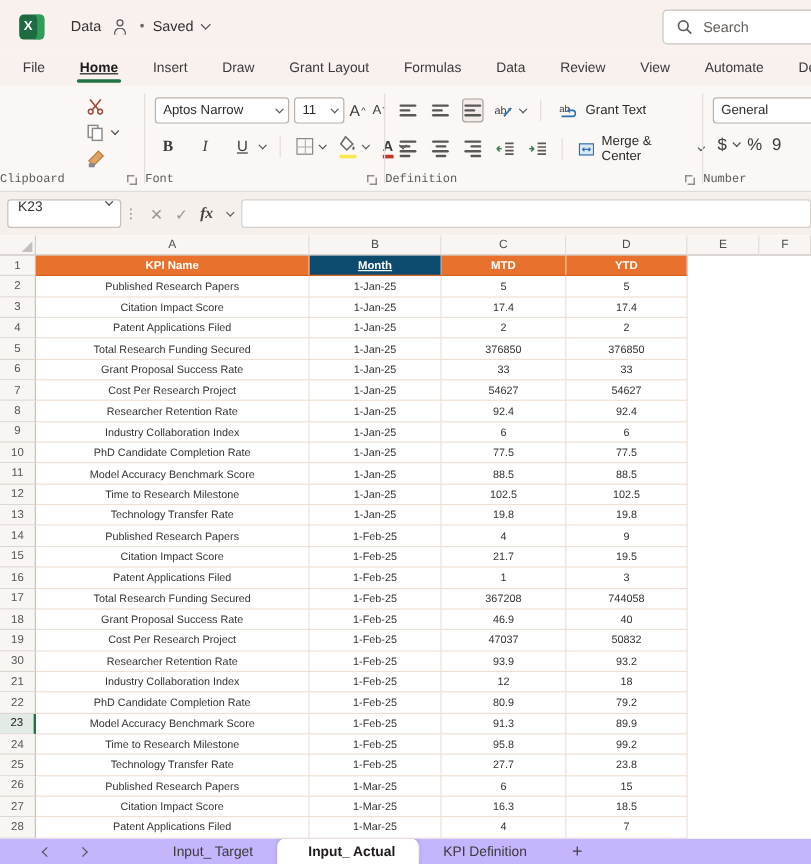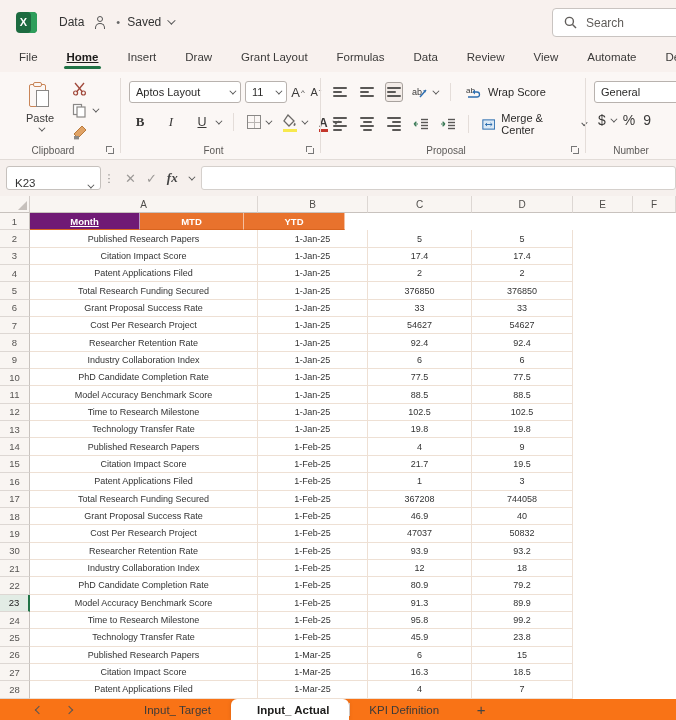--- a/index.html
+++ b/index.html
@@ -36,22 +36,22 @@
   .rtab { font-size:11.5px; color:#3b3a39; cursor:pointer; position:relative;
     padding:4px 1px 7px; flex:none; }
   .rtab.active { font-weight:bold; color:#1d1c1b;text-decoration:underline; }
   .rtab.active::after { content:""; position:absolute; left:-2px; right:-2px; bottom:1px;
     height:3px; background:#217346; border-radius:2px; }
 
   
   .ribbon { position:relative; height:88px; background:#fbf7f5;
     border-bottom:1px solid #e2dcd8; overflow:hidden; }
   .rgroup { position:absolute; top:0; bottom:0; }
-  .rgroup .glabel { position:absolute; bottom:3px; left:0; right:14px; text-align:center;
-    font-size:10px; color:#5c5a58; }
+  .rgroup .glabel { position:absolute; bottom:3px; left:0; right:14px; 
+    font-size:10px; color:#5c5a58;font-family:Liberation Mono, monospace; }
   .launcher { position:absolute; bottom:4px; right:5px; width:9px; height:9px; }
   .launcher::before { content:""; position:absolute; left:0; top:0; width:5px; height:5px;
     border-left:1.2px solid #777; border-top:1.2px solid #777; }
   .launcher::after { content:""; position:absolute; right:1px; bottom:1px; width:5px; height:5px;
     border-right:1.2px solid #777; border-bottom:1.2px solid #777; }
   .gsep { position:absolute; top:6px; bottom:6px; width:1px; background:#e4ddd9; }
 
   .paste { position:absolute; left:18px; top:8px; width:44px; height:62px;
     display:flex; flex-direction:column; align-items:center; border-radius:4px; }
   .clip-ic { width:22px; height:26px; position:relative; margin-top:2px; }
@@ -88,21 +88,21 @@
   .alines.short-mid i:nth-child(2n) { width:9px; }
   .alines.left i:nth-child(2n) { width:9px; align-self:flex-start; }
   .alines.center i:nth-child(2n) { width:9px; align-self:center; }
   .alines.right i:nth-child(2n) { width:9px; align-self:flex-end; }
   .sel-toggle { border:1px solid #a8a29e; background:#f3ece8; border-radius:3px; }
   .rlabel { font-size:11px; color:#2b2a29; }
 
   
   .formula-row { height:36px; background:#f6f0ed; display:flex; align-items:center; }
   .namebox { width:95px; height:24px; margin-left:6px; background:#fff;
-    border:1px solid #c6c1bd; border-radius:3px; display:flex; align-items:flex-end;
+    border:1px solid #c6c1bd; border-radius:3px; display:flex; align-items:flex-start;
     justify-content:space-between; padding:0 8px; font-size:11.5px; }
   .vdots { width:12px; text-align:center; color:#8a8886; font-size:11px; letter-spacing:0; margin:0 2px; }
   .fbtns { display:flex; align-items:center; gap:10px; padding:0 8px; }
   .fx-x { color:#9b9896; font-size:13px; }
   .fx-ck { color:#9b9896; font-size:13px; }
   .fx-fx { font-style:italic; font-family:"Liberation Serif",serif; font-weight:bold;
     color:#444; font-size:13px; }
   .formula-input { flex:1; height:24px; background:#fff; border:1px solid #d5d0cc;
     border-radius:3px; margin-right:0; font-size:11px; padding:0 6px; color:#333; }
 
@@ -124,21 +124,21 @@
     font-size:9.5px; color:#565452; flex:none; }
   .rowhdr.active { background:#e2ece5; border-right:2px solid #217346; color:#1e1d1c; }
   .cell { display:flex; align-items:center; justify-content:center; flex:none;
     font-size:9px; color:#333; border-right:1px solid #eee0d4; border-bottom:1px solid #eee0d4;
     overflow:hidden; white-space:nowrap; }
   .cell.empty { border:none; }
   .cell.thdr { color:#fff; font-weight:bold; font-size:9.5px;
     border-right:1px solid rgba(255,255,255,.55); border-bottom:1px solid #d8641f; }
 
   
-  .sheetbar { height:21px; background:#f97316; display:flex; align-items:stretch;
+  .sheetbar { height:21px; background:#c4b5fd; display:flex; align-items:stretch;
     overflow:hidden; position:relative; }
   .nav-ch { width:30px; display:flex; align-items:center; justify-content:center; color:#555; }
   .nav-ch .chev { border-color:#555; }
   .chev.left { transform:rotate(135deg); }
   .chev.right { transform:rotate(-45deg); }
   .stab { display:flex; align-items:center; padding:0 20px; font-size:11.5px;
     color:#3b3a39; position:relative; }
   .stab + .stab::before { content:""; position:absolute; left:0; top:4px; bottom:4px;
     width:1px; background:#d8cdc8; }
   .stab.active { background:#fff; font-weight:bold; color:#1d1c1b;
@@ -183,29 +183,20 @@
     <span class="rtab">Data</span>
     <span class="rtab">Review</span>
     <span class="rtab">View</span>
     <span class="rtab">Automate</span>
     <span class="rtab">Developer</span>
   </div>
 
 <div class="ribbon">
 
   <div class="rgroup" style="left:0;width:120px;">
-    <div class="paste">
-      <div class="clip-ic">
-        <span class="board"></span>
-          <span class="tab"></span>
-          <span class="page"></span>
-      </div>
-      <span class="paste-lbl">Paste</span>
-      <span class="chev sm"></span>
-    </div>
     <div class="mini-col">
       <div class="mini-row">
         <svg width="15" height="15" viewBox="0 0 15 15">
           <line x1="3" y1="2" x2="10.5" y2="11" stroke="#a0483a" stroke-width="1.3"></line>
           <line x1="12" y1="2" x2="4.5" y2="11" stroke="#a0483a" stroke-width="1.3"></line>
           <circle cx="3.6" cy="12" r="2" fill="none" stroke="#a0483a" stroke-width="1.2"></circle>
           <circle cx="11.4" cy="12" r="2" fill="none" stroke="#a0483a" stroke-width="1.2"></circle>
         </svg>
       </div>
       <div class="mini-row">
@@ -222,21 +213,21 @@
         </svg>
       </div>
     </div>
     <div class="glabel">Clipboard</div>
     <span class="launcher"></span>
   </div>
   <div class="gsep" style="left:120px;"></div>
 
   <div class="rgroup" style="left:121px;width:199px;">
     <div class="sel2" style="left:8px;top:9px;width:112px;">
-      <span>Aptos Layout</span>
+      <span>Aptos Narrow</span>
       <span class="chev sm"></span>
     </div>
     <div class="sel2" style="left:124px;top:9px;width:42px;">
       <span>11</span>
       <span class="chev sm"></span>
     </div>
     <div class="btn-ic" style="position:absolute;left:168px;top:10px;">
       <span class="fontA">A</span>
         <span class="supmark">^</span>
     </div>
@@ -310,21 +301,21 @@
         </svg>
         <span class="chev sm"></span>
       </span>
       <span style="width:1px;height:18px;background:#e4ddd9;margin-left:4px;"></span>
       <span style="display:flex;align-items:center;gap:6px;margin-left:6px;">
         <svg width="16" height="14" viewBox="0 0 16 14">
           <text x="0" y="8" font-size="8" fill="#3b3a39">ab</text>
           <path d="M2 12 h9 a2.5 2.5 0 0 0 0-5 h-2" fill="none" stroke="#2f6fb0" stroke-width="1.3"></path>
           <path d="M9 4.6 l-2.6 2.4 l2.6 2.4 Z" fill="#2f6fb0"></path>
         </svg>
-        <span class="rlabel">Wrap Score</span>
+        <span class="rlabel">Grant Text</span>
       </span>
     </div>
     <div style="position:absolute;left:10px;top:40px;display:flex;align-items:center;gap:9px;">
       <span class="btn-ic">
           <span class="alines left">
             <i></i>
             <i></i>
             <i></i>
             <i></i>
           </span>
@@ -371,21 +362,21 @@
       <span style="display:flex;align-items:center;gap:6px;margin-left:4px;">
         <svg width="16" height="13" viewBox="0 0 16 13">
           <rect x="1" y="1" width="14" height="11" fill="#dbe9f5" stroke="#2f6fb0" stroke-width="1.2"></rect>
           <line x1="4" y1="6.5" x2="12" y2="6.5" stroke="#2f6fb0" stroke-width="1.2"></line>
           <path d="M4 6.5 l2-1.8 M4 6.5 l2 1.8 M12 6.5 l-2-1.8 M12 6.5 l-2 1.8" stroke="#2f6fb0" stroke-width="1.1" fill="none"></path>
         </svg>
         <span class="rlabel">Merge &amp; Center</span>
         <span class="chev sm" style="margin-left:8px;"></span>
       </span>
     </div>
-    <div class="glabel">Proposal</div>
+    <div class="glabel">Definition</div>
     <span class="launcher"></span>
   </div>
   <div class="gsep" style="left:585px;"></div>
 
   <div class="rgroup" style="left:586px;width:150px;">
     <div class="sel2" style="left:8px;top:9px;width:118px;">
       <span>General</span>
 
     </div>
     <div style="position:absolute;left:12px;top:40px;display:flex;align-items:center;gap:8px;">
@@ -420,21 +411,22 @@
       <div class="corner w0"></div>
       <div class="colhdr w1">A</div>
       <div class="colhdr w2">B</div>
       <div class="colhdr w3">C</div>
       <div class="colhdr w4">D</div>
       <div class="colhdr w5">E</div>
       <div class="colhdr w6">F</div>
     </div>
     <div class="g-row drow">
       <div class="rowhdr w0">1</div>
-      <div class="cell thdr w2" style="background: #701a75; text-decoration: underline;">Month</div>
+      <div class="cell thdr w1" style="background: rgb(232, 114, 45);">KPI Name</div>
+      <div class="cell thdr w2" style="background: #0c4a6e; text-decoration: underline;">Month</div>
       <div class="cell thdr w3" style="background: rgb(232, 114, 45);">MTD</div>
       <div class="cell thdr w4" style="background: rgb(232, 114, 45);">YTD</div>
       <div class="cell empty w5"></div>
       <div class="cell empty w6"></div>
     </div>
     <div class="g-row drow">
       <div class="rowhdr w0">2</div>
       <div class="cell w1">Published Research Papers</div>
       <div class="cell w2">1-Jan-25</div>
       <div class="cell w3">5</div>
@@ -637,21 +629,21 @@
       <div class="cell w2">1-Feb-25</div>
       <div class="cell w3">95.8</div>
       <div class="cell w4">99.2</div>
       <div class="cell empty w5"></div>
       <div class="cell empty w6"></div>
     </div>
     <div class="g-row drow">
       <div class="rowhdr w0">25</div>
       <div class="cell w1">Technology Transfer Rate</div>
       <div class="cell w2">1-Feb-25</div>
-      <div class="cell w3">45.9</div>
+      <div class="cell w3">27.7</div>
       <div class="cell w4">23.8</div>
       <div class="cell empty w5"></div>
       <div class="cell empty w6"></div>
     </div>
     <div class="g-row drow">
       <div class="rowhdr w0">26</div>
       <div class="cell w1">Published Research Papers</div>
       <div class="cell w2">1-Mar-25</div>
       <div class="cell w3">6</div>
       <div class="cell w4">15</div>

